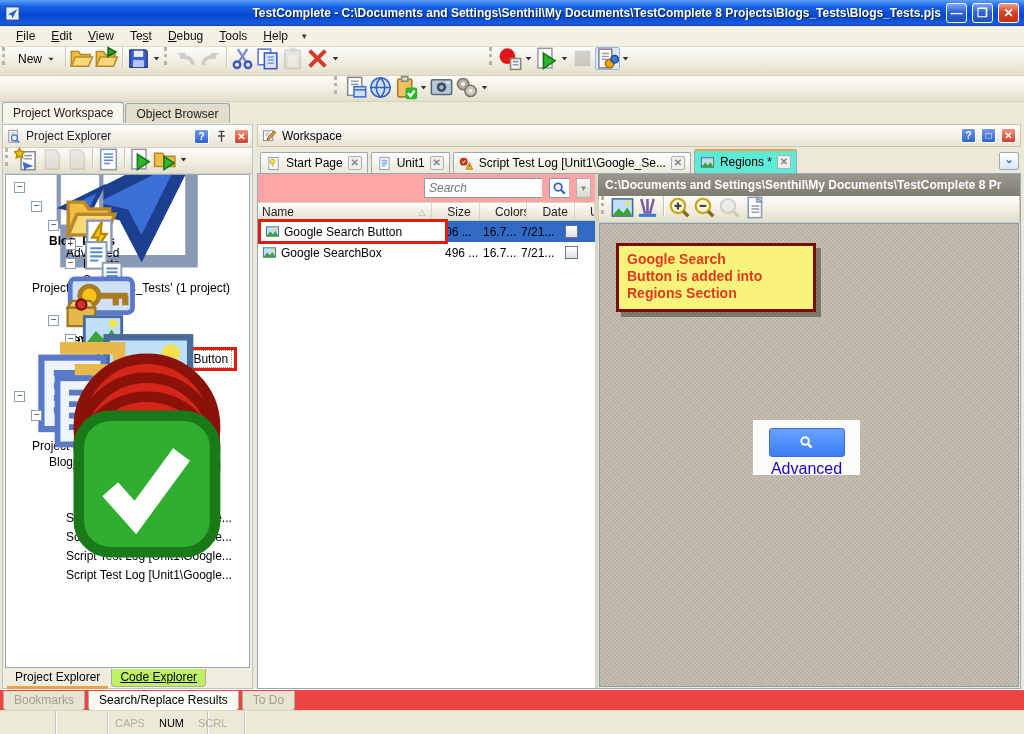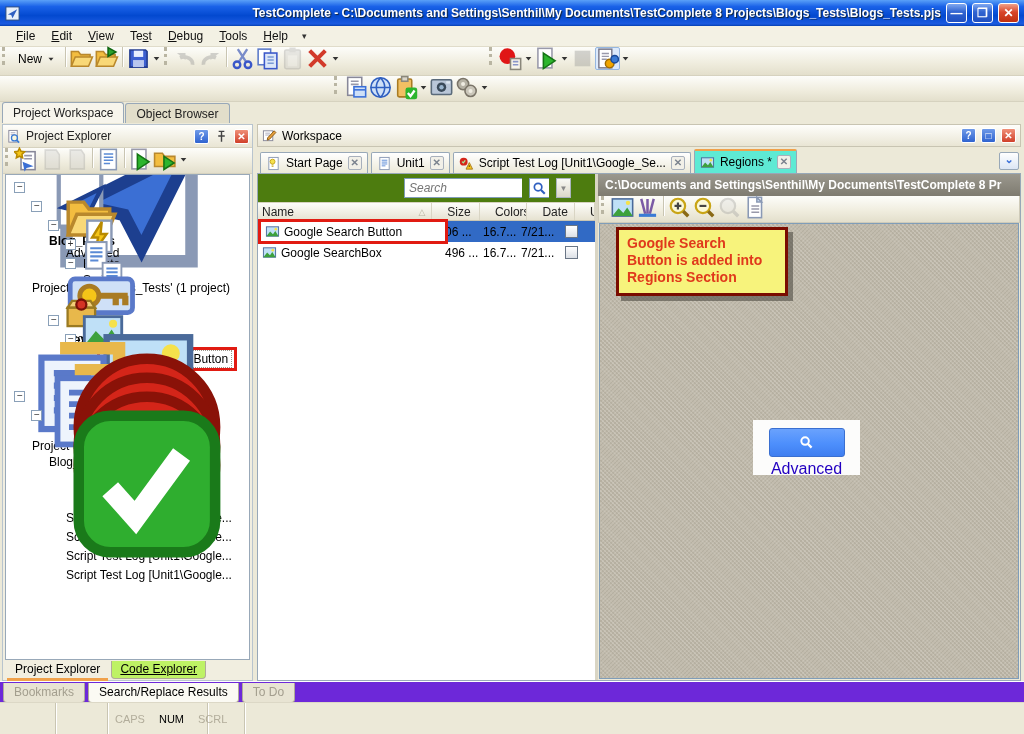--- a/index.html
+++ b/index.html
@@ -64,50 +64,50 @@
   .ws-hdr { height:23px; display:flex; align-items:center; gap:5px; padding:0 4px; background:linear-gradient(#fefefb,#e9e5d4); border:1px solid #c8c4b2; flex:none; }
   .ws-hdr .phttl { flex:1; font-size:12px; }
   .ws-tabs { height:26px; display:flex; align-items:flex-end; padding-left:3px; gap:3px; flex:none; position:relative; }
   .wtab { display:flex; align-items:center; gap:5px; height:21px; padding:0 5px; font-size:12px; border:1px solid #98a8b8; border-bottom:none; border-radius:2px 2px 0 0; background:linear-gradient(#ffffff,#ece9d8); }
   .wtab.active { height:24px; background:#5eead4; border-top:2px solid #f0a14b; z-index:2; }
   .tabx { width:14px; height:14px; border:1px solid #a8b0bc; border-radius:2px; background:#f2f0e8; color:#7a828e; font-size:10px; line-height:12px; text-align:center; font-weight:bold; }
   .chevbtn { position:absolute; right:2px; bottom:3px; width:20px; height:18px; border:1px solid #98a8b8; border-radius:2px; background:linear-gradient(#fff,#dce6f4); color:#3a6fd8; font-weight:bold; font-size:11px; text-align:center; }
 
   .ws-content { flex:1; display:flex; border:1px solid #98a8b8; background:#fff; min-height:0; }
   .list-panel { width:340px; flex:none; display:flex; flex-direction:column; border-right:3px solid #d9d5c4; min-height:0; }
-  .search-row { height:29px; display:flex; justify-content:flex-end; align-items:center; gap:7px; background:#4d7c0f; border-bottom:1px solid #d6d2bf; padding-right:24px; flex:none; }
+  .search-row { height:29px; display:flex; justify-content:flex-end; align-items:center; gap:7px; background:#fca5a5; border-bottom:1px solid #d6d2bf; padding-right:4px; flex:none; }
   .search-box { width:118px; height:20px; border:1px solid #7f9db9; border-right:none; background:#fff; display:flex; align-items:center; }
   .search-box input { flex:1; border:none; outline:none; font-style:italic; font-size:12px; padding:2px 4px; color:#333; width:90px; font-family:"Liberation Sans",sans-serif; background:transparent; }
   .search-mag { width:20px; height:20px; border:1px solid #7f9db9; border-right:none; background:#fff; display:flex; align-items:center; justify-content:center; }
   .search-drop { width:15px; height:20px; border:1px solid #aab4be; background:linear-gradient(#f8f8f4,#dcd8c8); display:flex; align-items:center; justify-content:center; color:#888; font-size:8px; }
   .col-hdr { height:18px; display:flex; background:linear-gradient(#fdfdfa,#e6e2d1); border-bottom:1px solid #c9c5b2; flex:none; font-size:12px; color:#222;gap:11px; }
   .col { border-right:1px solid #d9d5c4; padding:1px 4px; display:flex; align-items:center; overflow:hidden; white-space:nowrap; }
   .sortmark { margin-left:auto; color:#b8b4a2; font-size:9px; padding-right:2px; }
   .lrows { flex:1; background:#fff; position:relative; min-height:0; }
   .lrow { height:21px; display:flex; align-items:center; font-size:12px; position:relative; }
   .cell { padding:0 4px; overflow:hidden; white-space:nowrap; display:flex; align-items:center; gap:4px; flex:none; }
   .chk { width:13px; height:13px; border:1px solid #6a7686; background:linear-gradient(#fff,#dce0e6); margin-left:6px; }
   .red-frame { position:absolute; left:0; top:-2px; height:25px; display:flex; align-items:center; gap:4px; background:#fff; padding:0 4px; z-index:3; }
 
   .region-panel { flex:1; display:flex; flex-direction:column; background:#ece9d8; min-height:0; }
   .path-bar { height:22px; background:linear-gradient(#9b988e,#7e7b70); color:#fff; font-weight:bold; font-size:12px; padding:4px 7px 0; white-space:nowrap; overflow:hidden; flex:none; }
   .re-toolbar { height:27px; border:1px solid #cfcbb9; border-top:none; flex:none; }
   .canvas { flex:1; margin:0 1px 1px; border:1px solid #7f9db9; position:relative; overflow:hidden; min-height:0;
             background:repeating-conic-gradient(#c3bdaf 0% 25%, #b6b0a1 0% 50%) 0 0/4px 4px; }
   .canvas::after { content:""; position:absolute; inset:0; background:repeating-linear-gradient(45deg, rgba(255,255,255,.10) 0 1px, transparent 1px 3px); }
-  .callout { position:absolute; left:16px; top:3px; width:172px; padding:5px 8px 7px; font-weight:bold; font-size:14px; line-height:1.22; z-index:2; }
+  .callout { position:absolute; left:16px; top:19px; width:200px; padding:5px 8px 7px; font-weight:bold; font-size:14px; line-height:1.22; z-index:2; }
   .preview { position:absolute; left:153px; top:196px; width:107px; height:55px; background:#fcfcfb; overflow:hidden; text-align:center; z-index:2; }
   .gbtn { margin:8px auto 3px; width:76px; height:29px; border-radius:3px; border:1px solid #3a6fd0; display:flex; align-items:center; justify-content:center; }
   .adv { font-size:16px; color:#2200c1; }
 
   
-  .bottom-tabs { height:21px; background:#6d28d9; border-top:1px solid #fff; display:flex; align-items:center; gap:3px; padding:1px 0 0 3px; flex:none; }
+  .bottom-tabs { height:21px; background:#ef4444; border-top:1px solid #fff; display:flex; align-items:center; gap:3px; padding:1px 0 0 3px; flex:none; }
   .btab { font-size:12px; padding:2px 10px 3px; border:1px solid #b0ab99; border-top:none; border-radius:0 0 4px 4px; background:#e8e4d3; color:#a39e8e; }
   .btab.active { background:#fbfaf3; color:#000; }
-  .statusbar { height:32px; background:#ece9d8; border-top:1px solid #dcd8c6; display:flex; align-items:stretch; font-size:11px; flex:none; }
+  .statusbar { height:24px; background:#ece9d8; border-top:1px solid #dcd8c6; display:flex; align-items:stretch; font-size:11px; flex:none; }
   .scell { border-right:1px solid #c9c5b2; box-shadow:1px 0 0 #fff; display:flex; align-items:center; }
   .sind { padding:1px 7px; color:#b2ad9b; }
   .sind.on { color:#000; }
 </style>
 </head>
 <body>
 
 <div class="window">
 
   <div class="titlebar">

